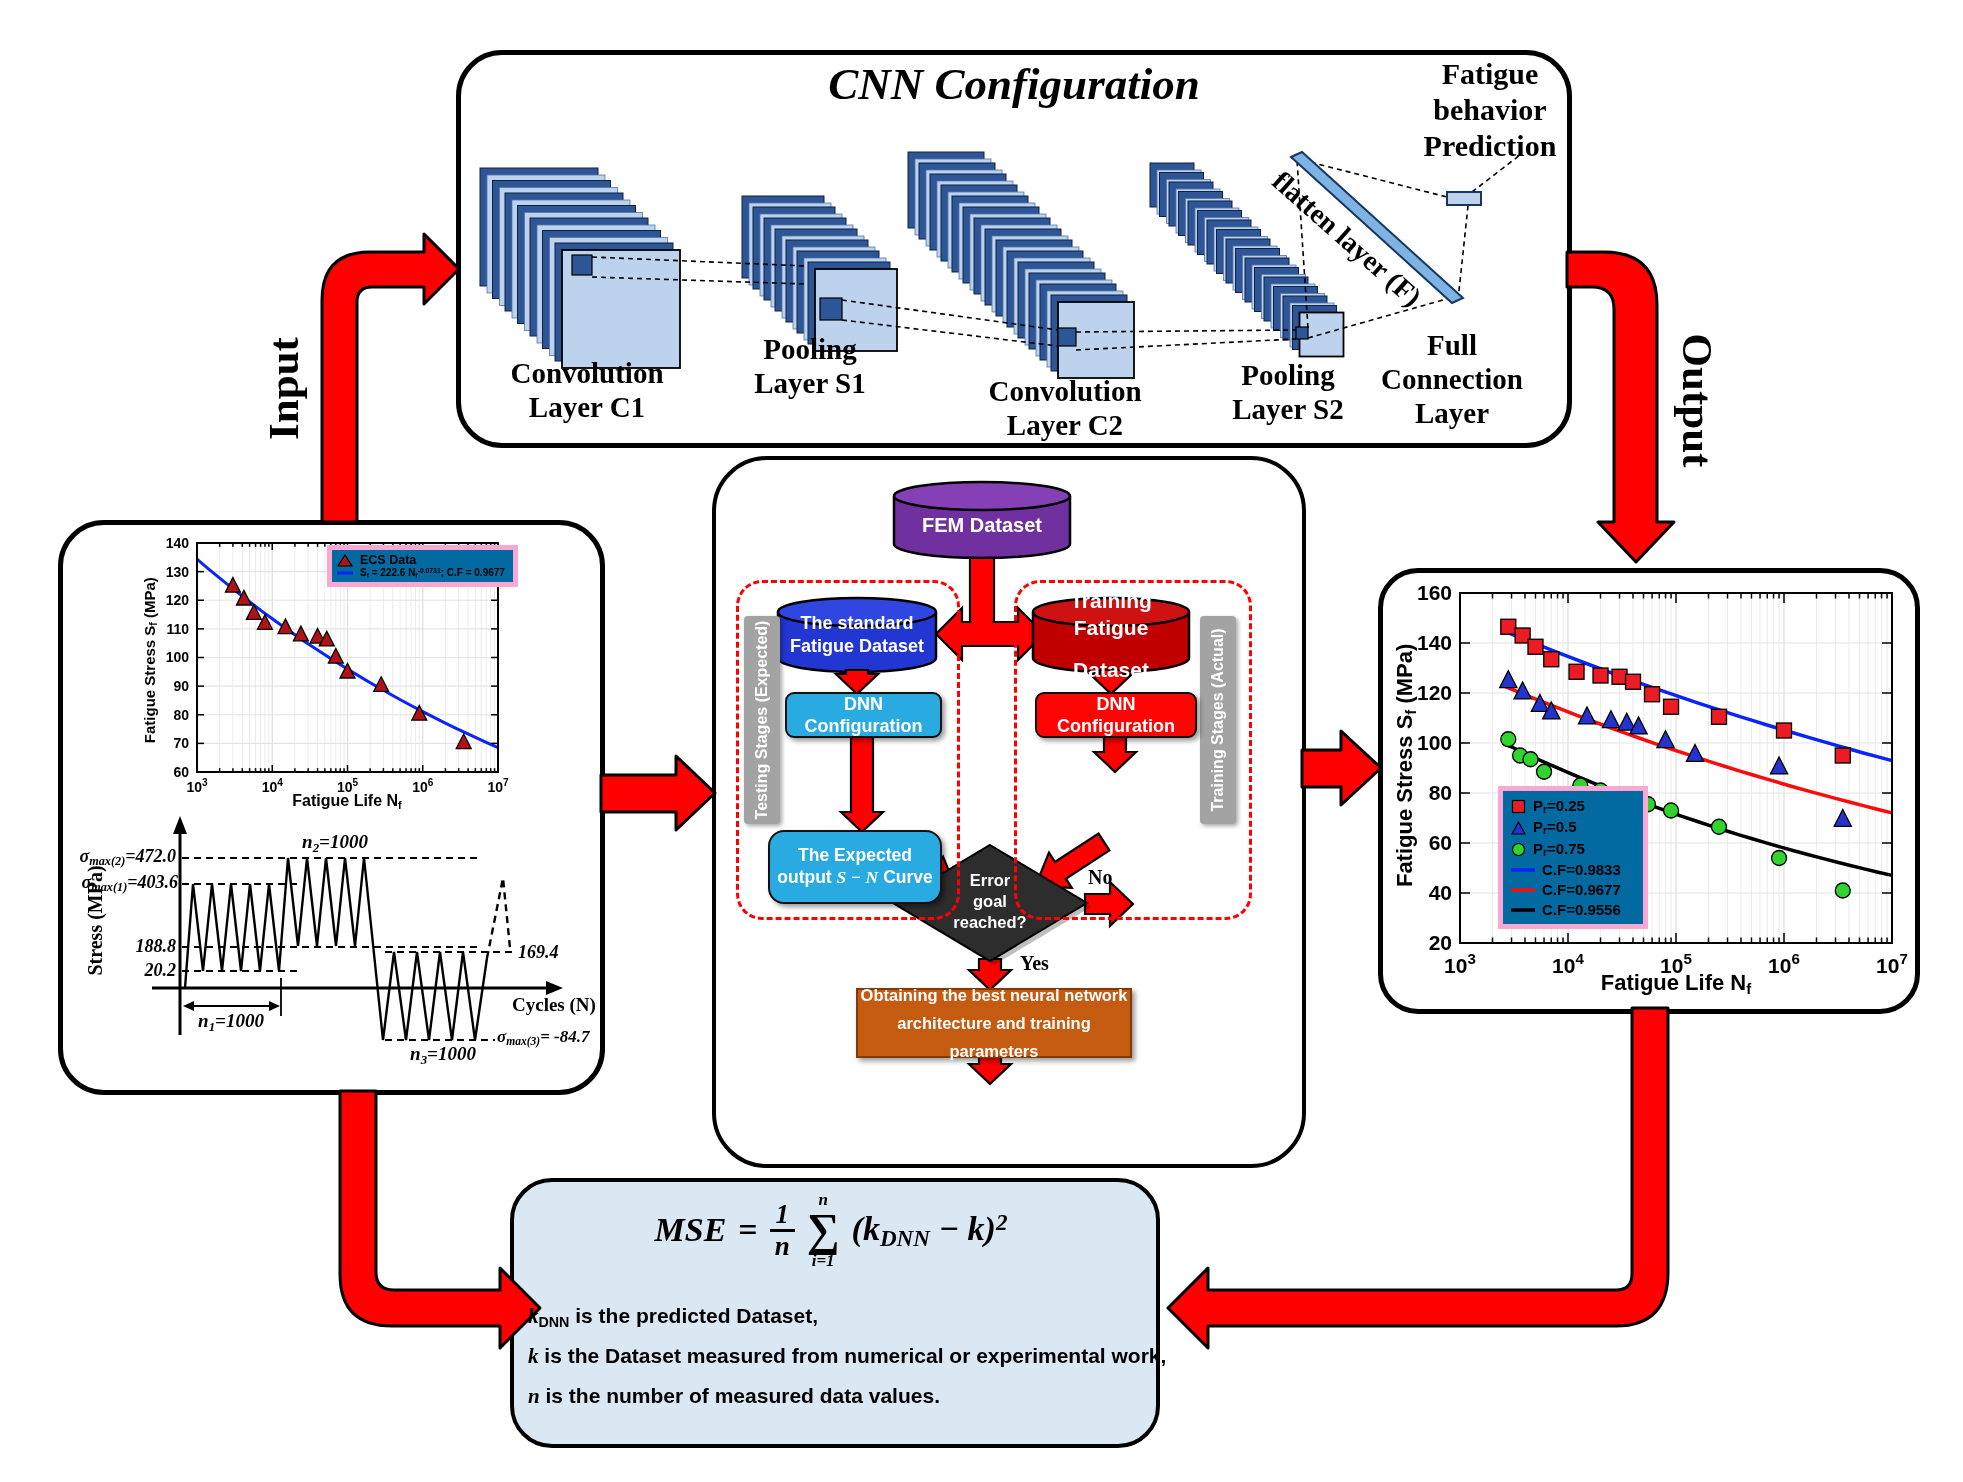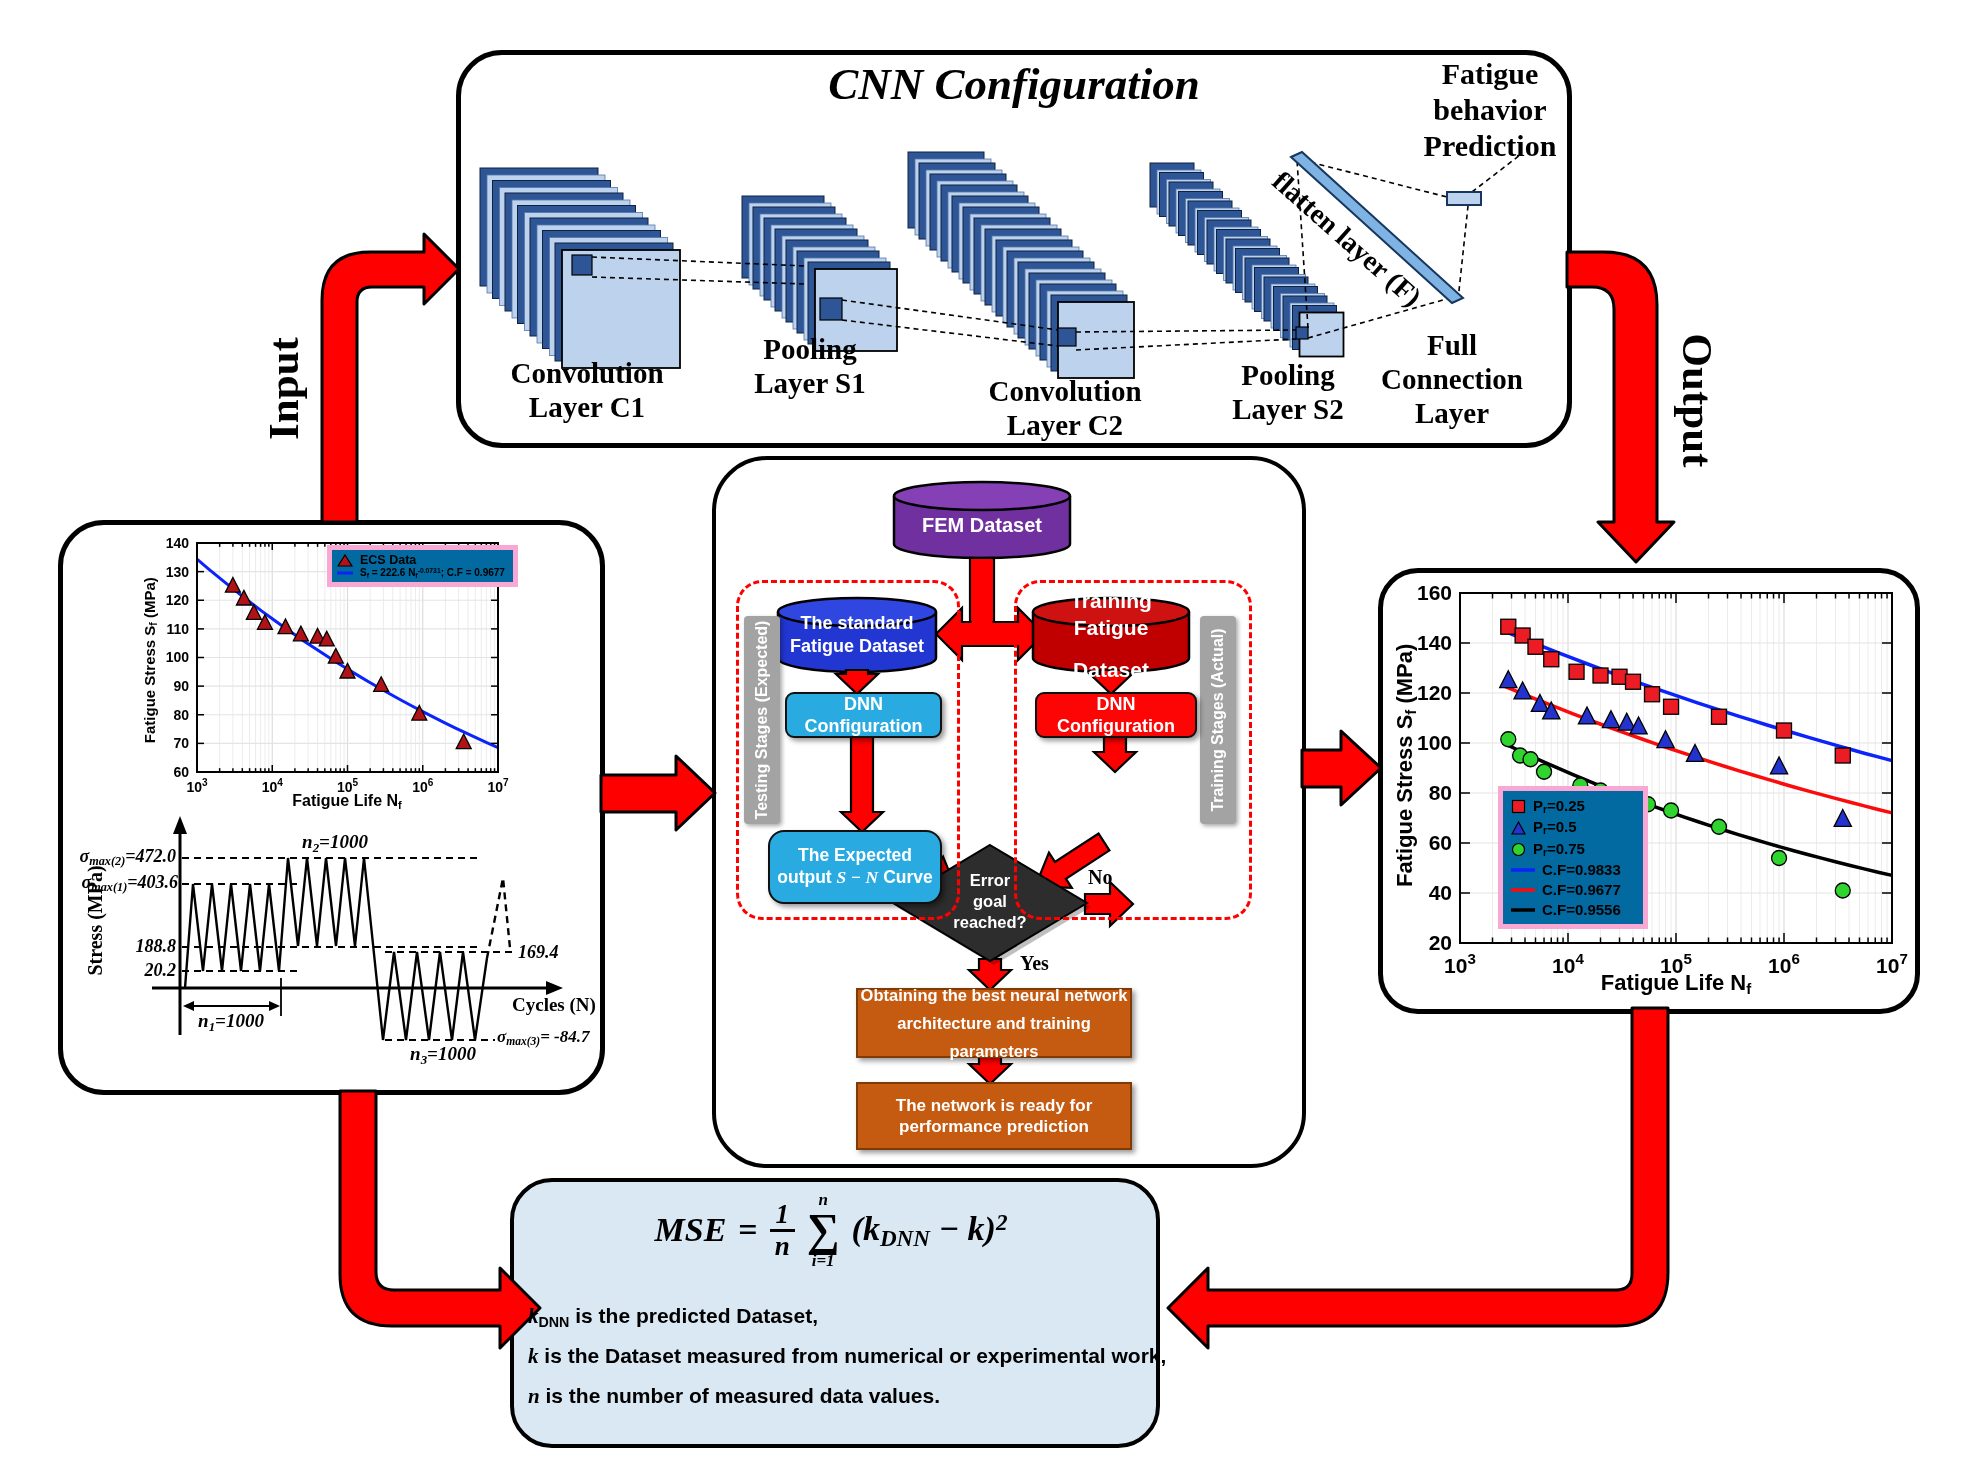--- a/index.html
+++ b/index.html
@@ -707,24 +707,20 @@
       <div>goal</div>
       <div>reached?</div>
   </div>
   <div class="lbl serif" style="left:1088px;top:866px;font:bold 20px 'Liberation Serif',serif;">No</div>
   <div class="lbl serif" style="left:1020px;top:952px;font:bold 20px 'Liberation Serif',serif;">Yes</div>
   <div class="fbox" style="left:856px;top:988px;width:272px;height:66px;background:#C55A11;border:2px solid #7F3A06;font-size:16.5px;line-height:1.22;gap:8px;">
     <div>Obtaining the best neural network</div>
       <div>architecture and training</div>
       <div>parameters</div>
   </div>
-  <div class="fbox" style="left:856px;top:1082px;width:272px;height:64px;background:#C55A11;border:2px solid #7F3A06;font-size:17px;">
-    <div>The network is ready for</div>
-      <div>performance prediction</div>
-  </div>
 
   <div class="vwrap rotccw" style="left:1378px;top:660px;width:56px;height:210px;">
     <span style="font:bold 22px 'Liberation Sans',sans-serif;">Fatigue Stress S<sub>f</sub> (MPa)</span>
   </div>
   <div class="lbl ctr" style="left:1576px;top:970px;width:200px;font:bold 22px 'Liberation Sans',sans-serif;">Fatigue Life N<sub>f</sub></div>
   <div class="legend" style="left:1466px;top:786px;width:124px;padding:6px 8px;display:flex;flex-direction:column;gap:3px;font:bold 15px 'Liberation Sans',sans-serif;margin-left:32px;">
     <div class="lgrow">
         <svg width="15" height="15">
           <rect x="1.5" y="1.5" width="12" height="12" stroke="#000" stroke-width="1.2" fill="#EC1C24"></rect>
         </svg>

